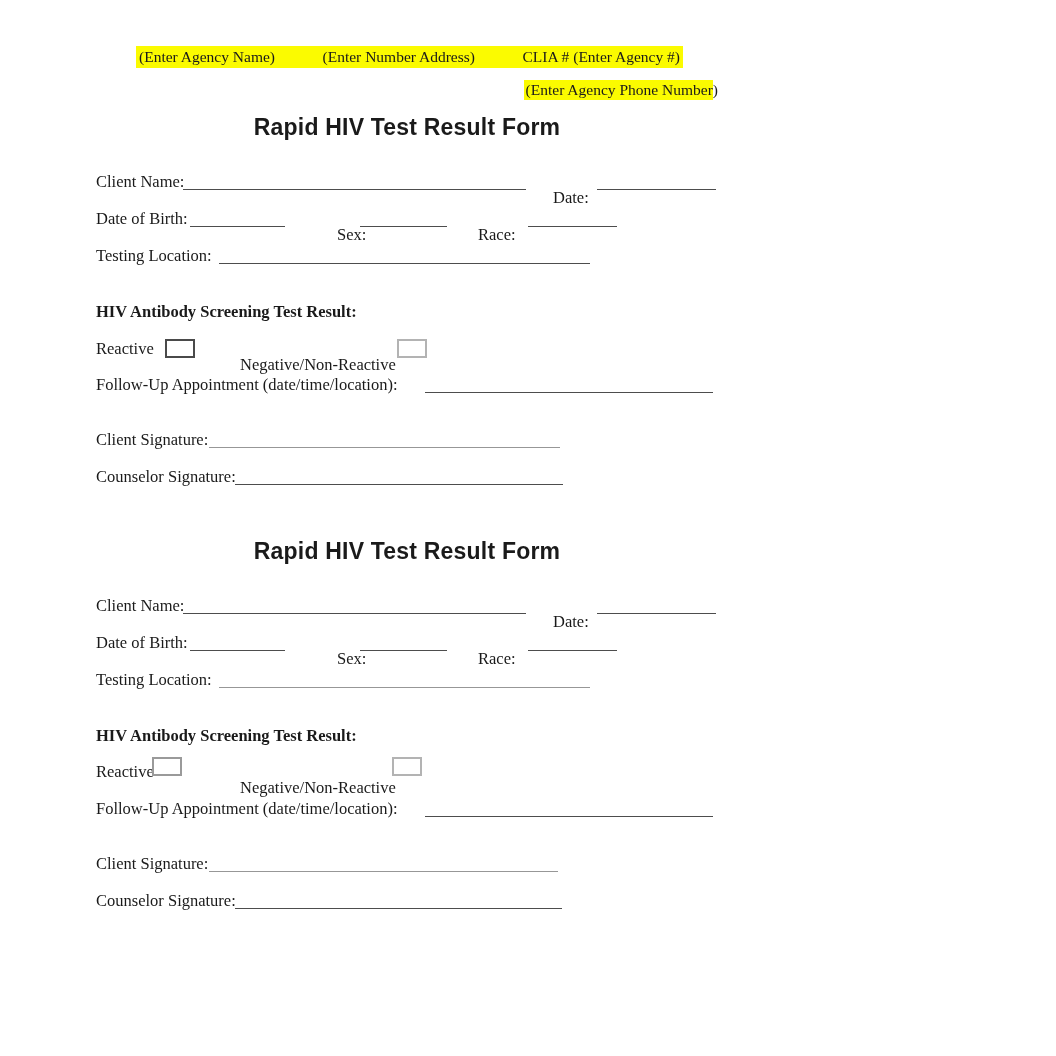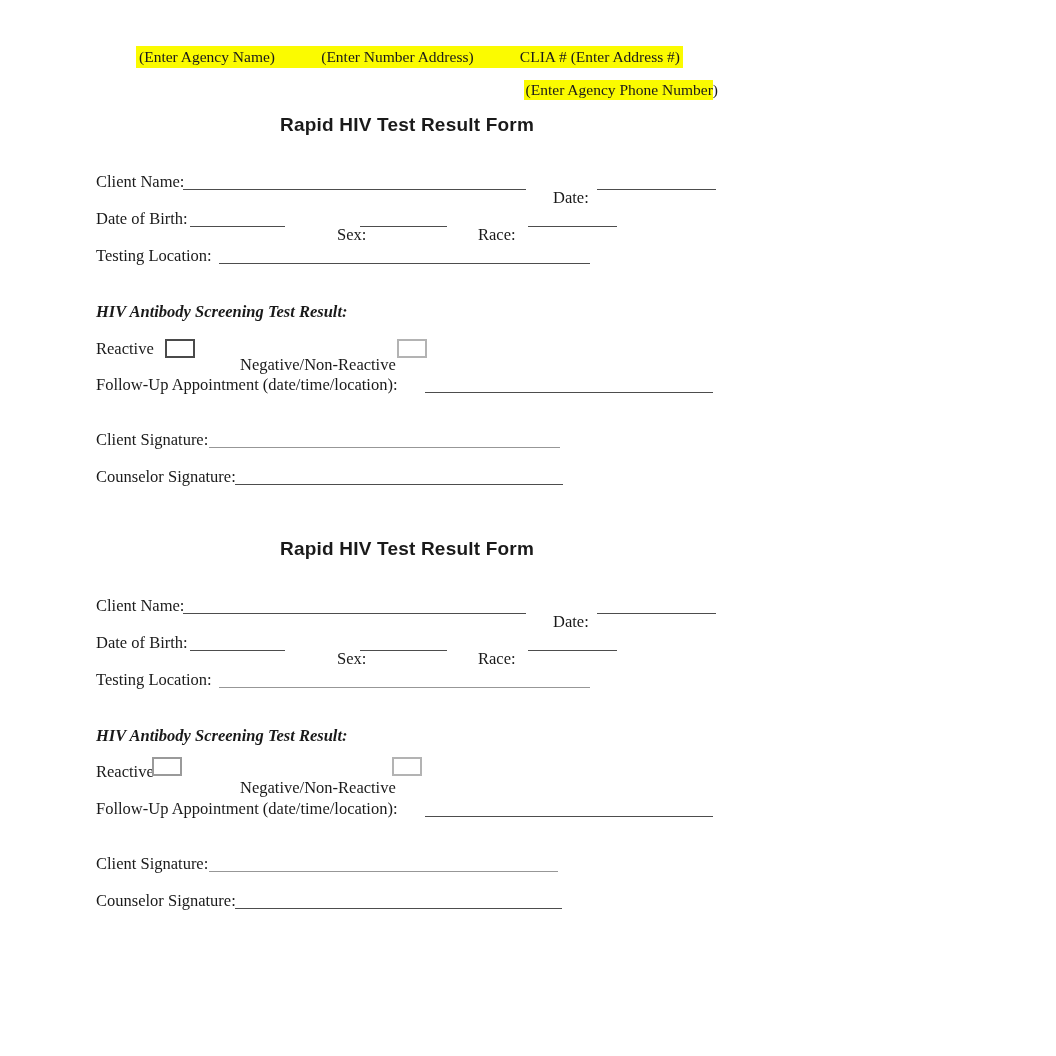--- a/index.html
+++ b/index.html
@@ -14,30 +14,30 @@
     padding:0 3px;box-sizing:border-box;font-size:15.5px;white-space:nowrap;
   }
   .phone-row{
     position:absolute;left:96px;top:79px;width:622px;height:22px;
     text-align:right;font-size:15.5px;line-height:22px;white-space:nowrap;
   }
   .phone-hl{background:#fbfb00;padding:1px 0 2px 2px;}
   
   .form-title{
     position:absolute;left:96px;width:622px;text-align:center;
-    font-family:"Liberation Sans",sans-serif;font-weight:bold;font-size:19px;
+    font-family:"Liberation Sans",sans-serif;font-weight:bold;font-size:23px;
     letter-spacing:.2px;white-space:nowrap;
   }
   
   .row{
     position:absolute;left:96px;width:640px;height:24px;
     font-size:16.5px;line-height:24px;white-space:nowrap;
   }
   .row .abs{position:absolute;top:16px;}
-  .bold-head{font-weight:bold;font-style:italic;}
+  .bold-head{font-weight:bold;}
   
   .u{
     position:absolute;top:0;height:19px;
     border-bottom:1.5px solid #4d4d4d;
   }
   .u-light{border-bottom-color:#979797;}
   
   .cbox{
     position:absolute;top:2px;width:26px;height:15px;
     border:2px solid #4a4a4a;background:#fff;box-sizing:content-box;
@@ -47,21 +47,21 @@
   .cbox.raised{top:-3px;}
 </style>
 </head>
 <body>
 
 <div id="page">
 
   <div class="hl-bar">
     <span>(Enter Agency Name)</span>
     <span>(Enter Number Address)</span>
-    <span>CLIA # (Enter Address #)</span>
+    <span>CLIA # (Enter Agency #)</span>
   </div>
   <div class="phone-row">
     <span class="phone-hl">(Enter Agency Phone Number</span><span>)</span>
   </div>
 
   <div>
     <div class="form-title" style="top:114px">Rapid HIV Test Result Form</div>
 
     <div class="row" style="top:170px">
       <span>Client Name:</span>

